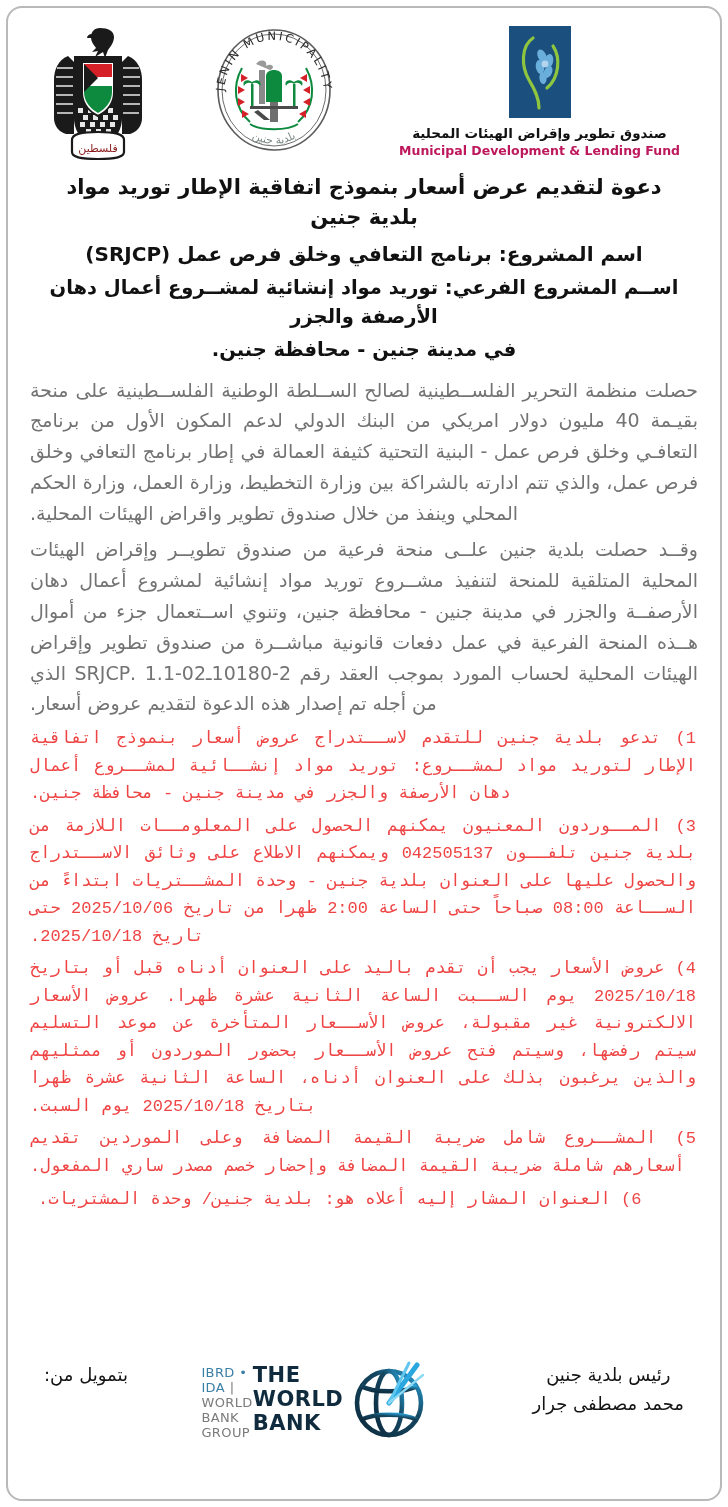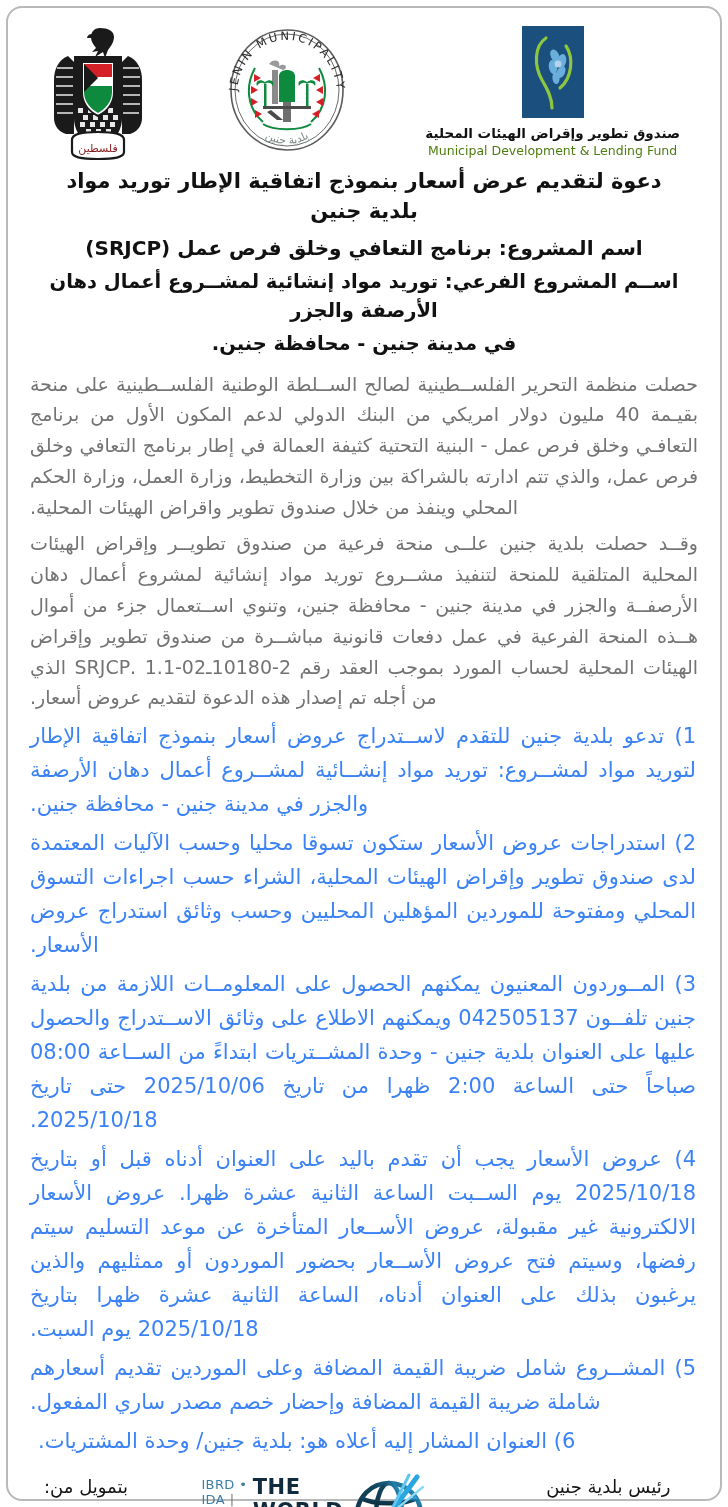--- a/index.html
+++ b/index.html
@@ -47,21 +47,21 @@
   .seal-wrap{width:132px;height:132px;margin-top:2px;}
 
   
   .mdlf{display:flex;flex-direction:column;align-items:center;margin-top:4px;}
   .mdlf-mark{width:62px;height:92px;}
   .mdlf-ar{
     font-size:13.5px;font-weight:bold;color:#111;
     margin-top:7px;letter-spacing:0px;white-space:nowrap;text-align:right;
   }
   .mdlf-en{
-    font-size:12.5px;font-weight:normal;color:#4d7c0f;
+    font-size:12.5px;font-weight:bold;color:#be185d;
     margin-top:2px;white-space:nowrap;
     font-family:"DejaVu Sans","Liberation Sans",sans-serif;
   }
 
   
   .title-block{text-align:center;margin-top:4px;}
   .t-main{
     font-size:21px;font-weight:bold;color:#111;
     line-height:1.45;
     padding:0 14px;
@@ -83,27 +83,28 @@
     text-align:justify;
     text-align-last:left;
     margin:0 0 6px 0;
     direction:rtl;
   }
   .para.first{margin-top:2px;}
 
   .list{margin-top:2px;}
   .li{
     display:block;
-    font-size:21px;color:#3b82f6;
+    font-size:17px;color:#ef4444;
     line-height:1.62;
     text-align:justify;
     text-align-last:left;
     margin-bottom:5px;
     direction:rtl;
     padding-right:2px;
+    font-family:Liberation Mono, monospace;
   }
   .li .num{font-weight:normal;}
   .li.short{text-align:left;text-align-last:left;margin-left:8px;}
 
   
   .footer{
     margin-top:auto;
     display:flex;
     flex-direction:row-reverse;
     align-items:flex-start;
@@ -282,24 +283,20 @@
   <div class="body-block">
     <p class="para first">حصلت منظمة التحرير الفلســطينية لصالح الســلطة الوطنية الفلســطينية على منحة بقيـمة 40 مليون دولار امريكي من البنك الدولي لدعم المكون الأول من برنامج التعافـي وخلق فرص عمل - البنية التحتية كثيفة العمالة في إطار برنامج التعافي وخلق فرص عمل، والذي تتم ادارته بالشراكة بين وزارة التخطيط، وزارة العمل، وزارة الحكم المحلي وينفذ من خلال صندوق تطوير واقراض الهيئات المحلية.</p>
     <p class="para">وقــد حصلت بلدية جنين علــى منحة فرعية من صندوق تطويــر وإقراض الهيئات المحلية المتلقية للمنحة لتنفيذ مشــروع توريد مواد إنشائية لمشروع أعمال دهان الأرصفــة والجزر في مدينة جنين - محافظة جنين، وتنوي اســتعمال جزء من أموال هــذه المنحة الفرعية في عمل دفعات قانونية مباشــرة من صندوق تطوير وإقراض الهيئات المحلية لحساب المورد بموجب العقد رقم 2-10180ـ02-1.1 .SRJCP الذي من أجله تم إصدار هذه الدعوة لتقديم عروض أسعار.</p>
 
     <div class="list">
       <div class="li">
         <span class="num">1)</span>
         <span>تدعو بلدية جنين للتقدم لاســتدراج عروض أسعار بنموذج اتفاقية الإطار لتوريد مواد لمشــروع: توريد مواد إنشــائية لمشــروع أعمال دهان الأرصفة والجزر في مدينة جنين - محافظة جنين.</span>
       </div>
       <div class="li">
-        <span class="num">2)</span>
-        <span>استدراجات عروض الأسعار ستكون تسوقا محليا وحسب الآليات المعتمدة لدى صندوق تطوير وإقراض الهيئات المحلية، الشراء حسب اجراءات التسوق المحلي ومفتوحة للموردين المؤهلين المحليين وحسب وثائق استدراج عروض الأسعار.</span>
-      </div>
-      <div class="li">
         <span class="num">3)</span>
         <span>المــوردون المعنيون يمكنهم الحصول على المعلومــات اللازمة من بلدية جنين تلفــون 042505137 ويمكنهم الاطلاع على وثائق الاســتدراج والحصول عليها على العنوان بلدية جنين  - وحدة المشــتريات ابتداءً من الســاعة 08:00 صباحاً حتى الساعة 2:00 ظهرا من تاريخ 2025/10/06 حتى تاريخ 2025/10/18.</span>
       </div>
       <div class="li">
         <span class="num">4)</span>
         <span>عروض الأسعار يجب أن تقدم باليد على العنوان أدناه قبل أو بتاريخ 2025/10/18 يوم الســبت الساعة الثانية عشرة ظهرا. عروض الأسعار الالكترونية غير مقبولة، عروض الأســعار المتأخرة عن موعد التسليم سيتم رفضها، وسيتم فتح عروض الأســعار بحضور الموردون أو ممثليهم والذين يرغبون بذلك على العنوان أدناه، الساعة الثانية عشرة ظهرا بتاريخ 2025/10/18 يوم السبت.</span>
       </div>
       <div class="li">
         <span class="num">5)</span>
         <span>المشــروع شامل ضريبة القيمة المضافة وعلى الموردين تقديم أسعارهم شاملة ضريبة القيمة المضافة وإحضار خصم مصدر ساري المفعول.</span>

